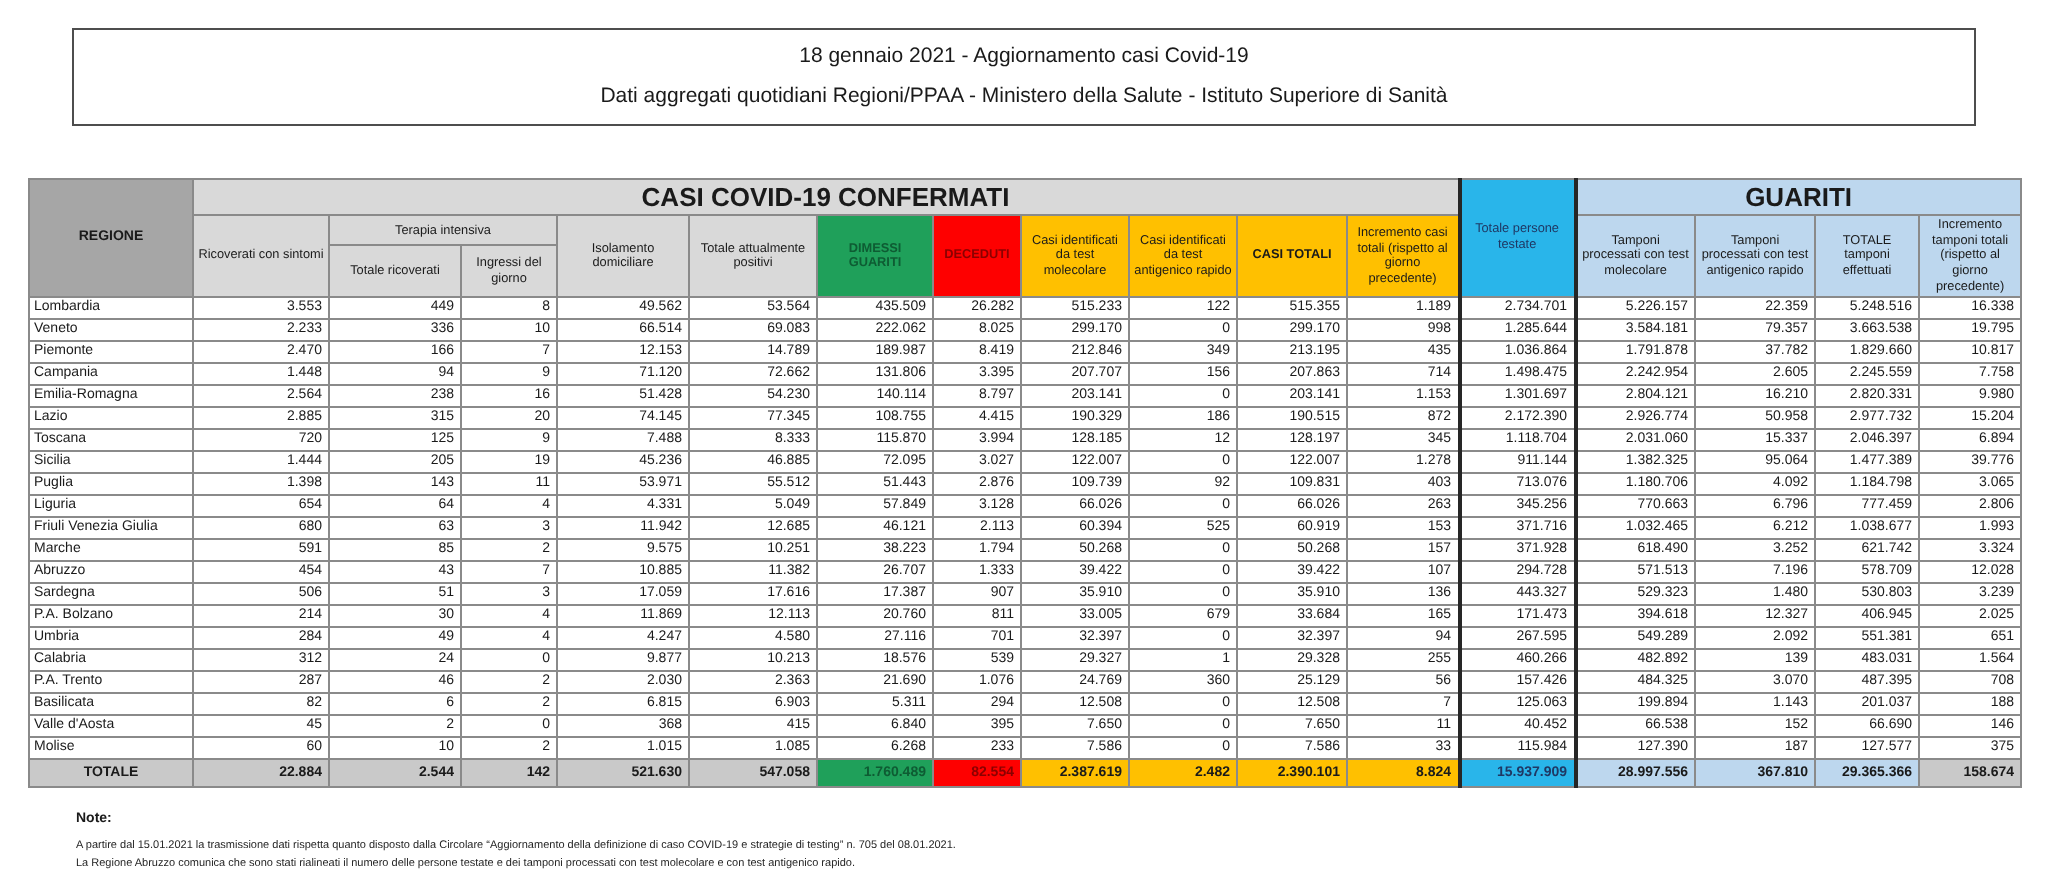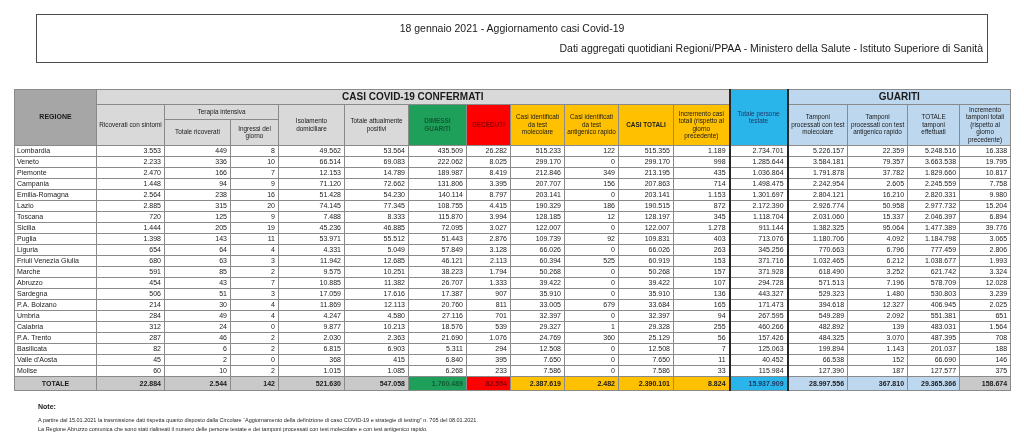--- a/index.html
+++ b/index.html
@@ -2,31 +2,31 @@
 <html><head>
 <meta charset="utf-8">
 <style>
   * { box-sizing: border-box; margin: 0; padding: 0; }
   html, body { width: 1024px; height: 438px; overflow: hidden; background: #ffffff;
     font-family: "Liberation Sans", sans-serif; color: #1a1a1a; }
 
   .title-box { width: 952px; margin: 14px auto 0 auto; border: 1px solid #4d4d4d;
     text-align: center; padding: 7px 4px 8px 4px; }
   .title-box .line1 { font-size: 10.5px; }
-  .title-box .line2 { font-size: 10.5px; margin-top: 8px; text-align: right; }
+  .title-box .line2 { font-size: 10.5px; margin-top: 8px; }
 
   table { border-collapse: collapse; table-layout: fixed; width: 996px;
     margin: 26px 0 0 14px; }
   th, td { border: 1px solid #8a8a8a; overflow: hidden; white-space: nowrap; }
 
   thead th { background: #d9d9d9; font-weight: normal; font-size: 6.4px;
     line-height: 1.18; padding: 1px 2px; text-align: center; vertical-align: middle;
     white-space: normal; }
   th.regione-h { background: #a6a6a6; font-weight: bold; font-size: 7px; }
-  th.band { font-weight: bold; font-size: 10px; height: 14px; }
+  th.band { font-weight: bold; font-size: 13px; height: 14px; }
   th.h-green { background: #1fa05a; color: #0e5c33; font-weight: bold; }
   th.h-red { background: #fe0000; color: #8b0000; font-weight: bold; }
   th.h-amber { background: #ffc000; }
   th.h-amber.caps { font-weight: bold; }
   th.h-cyan { background: #29b5ea; color: #1f3864; }
   th.h-ltblue { background: #bdd7ee; }
   th.band-tamponi { background: #bdd7ee; }
 
   tbody td { background: #ffffff; font-size: 7px; text-align: right;
     padding: 0 3px; height: 10px; line-height: 10px; }

